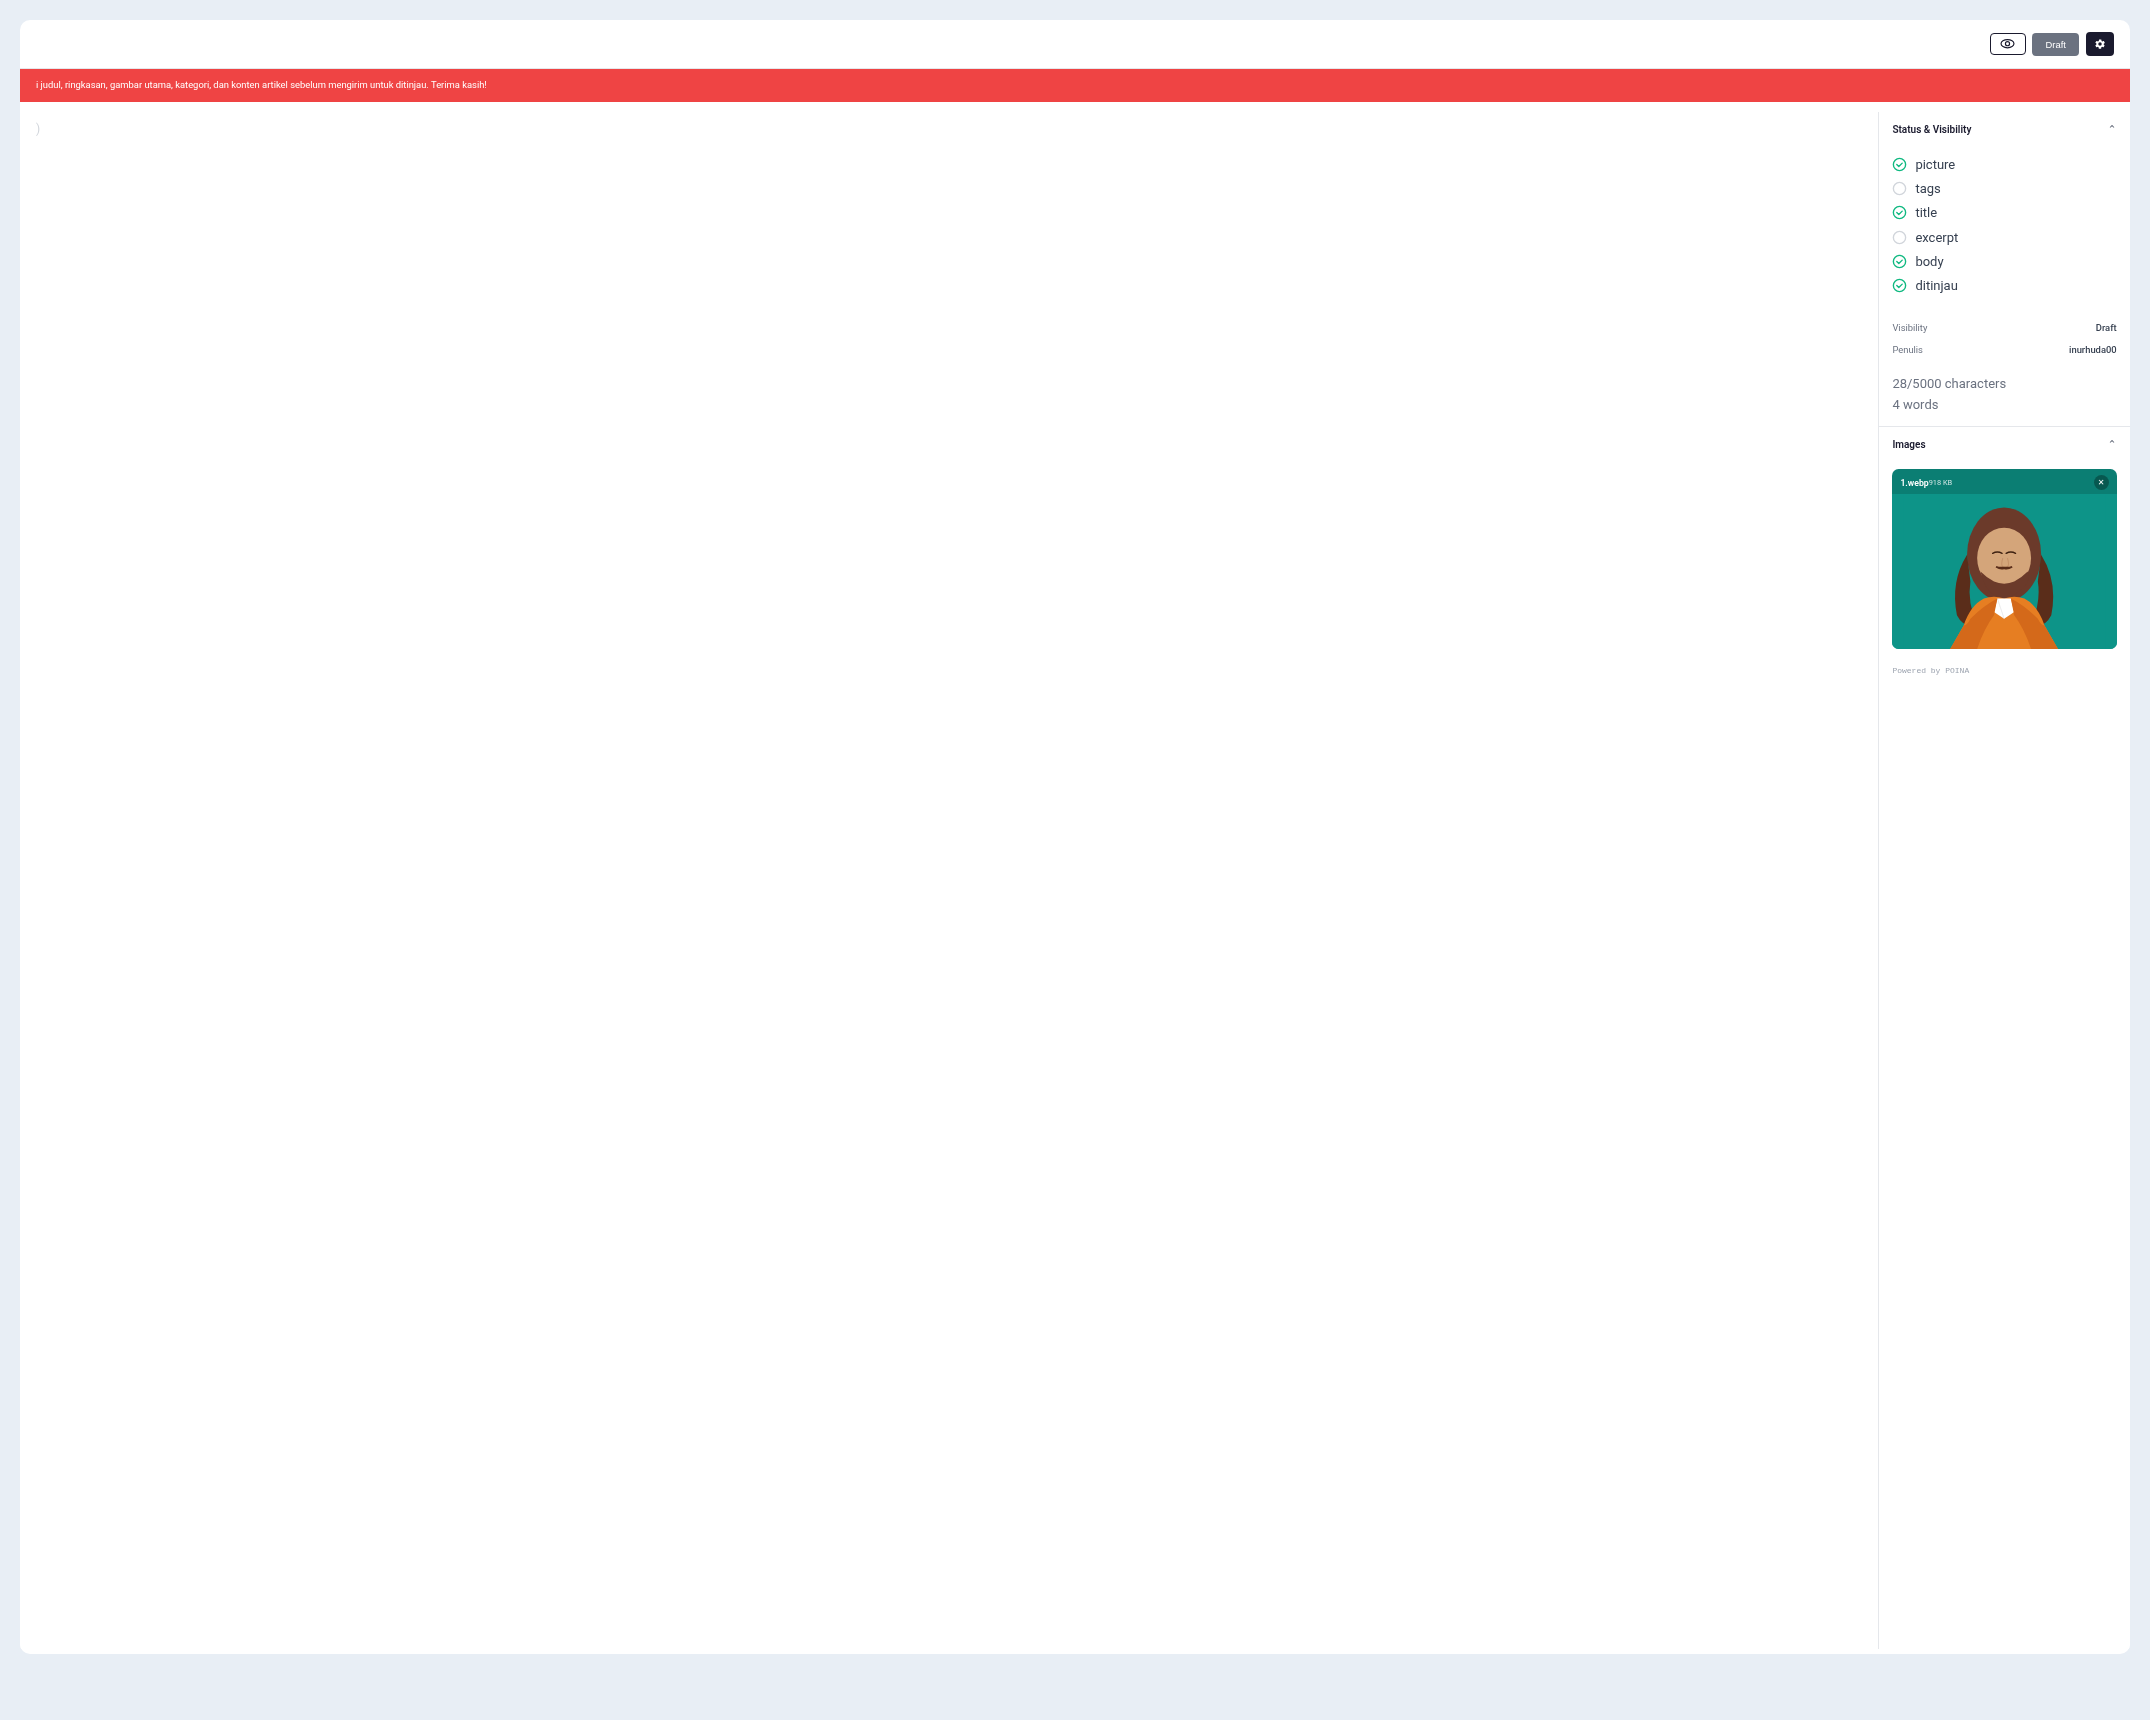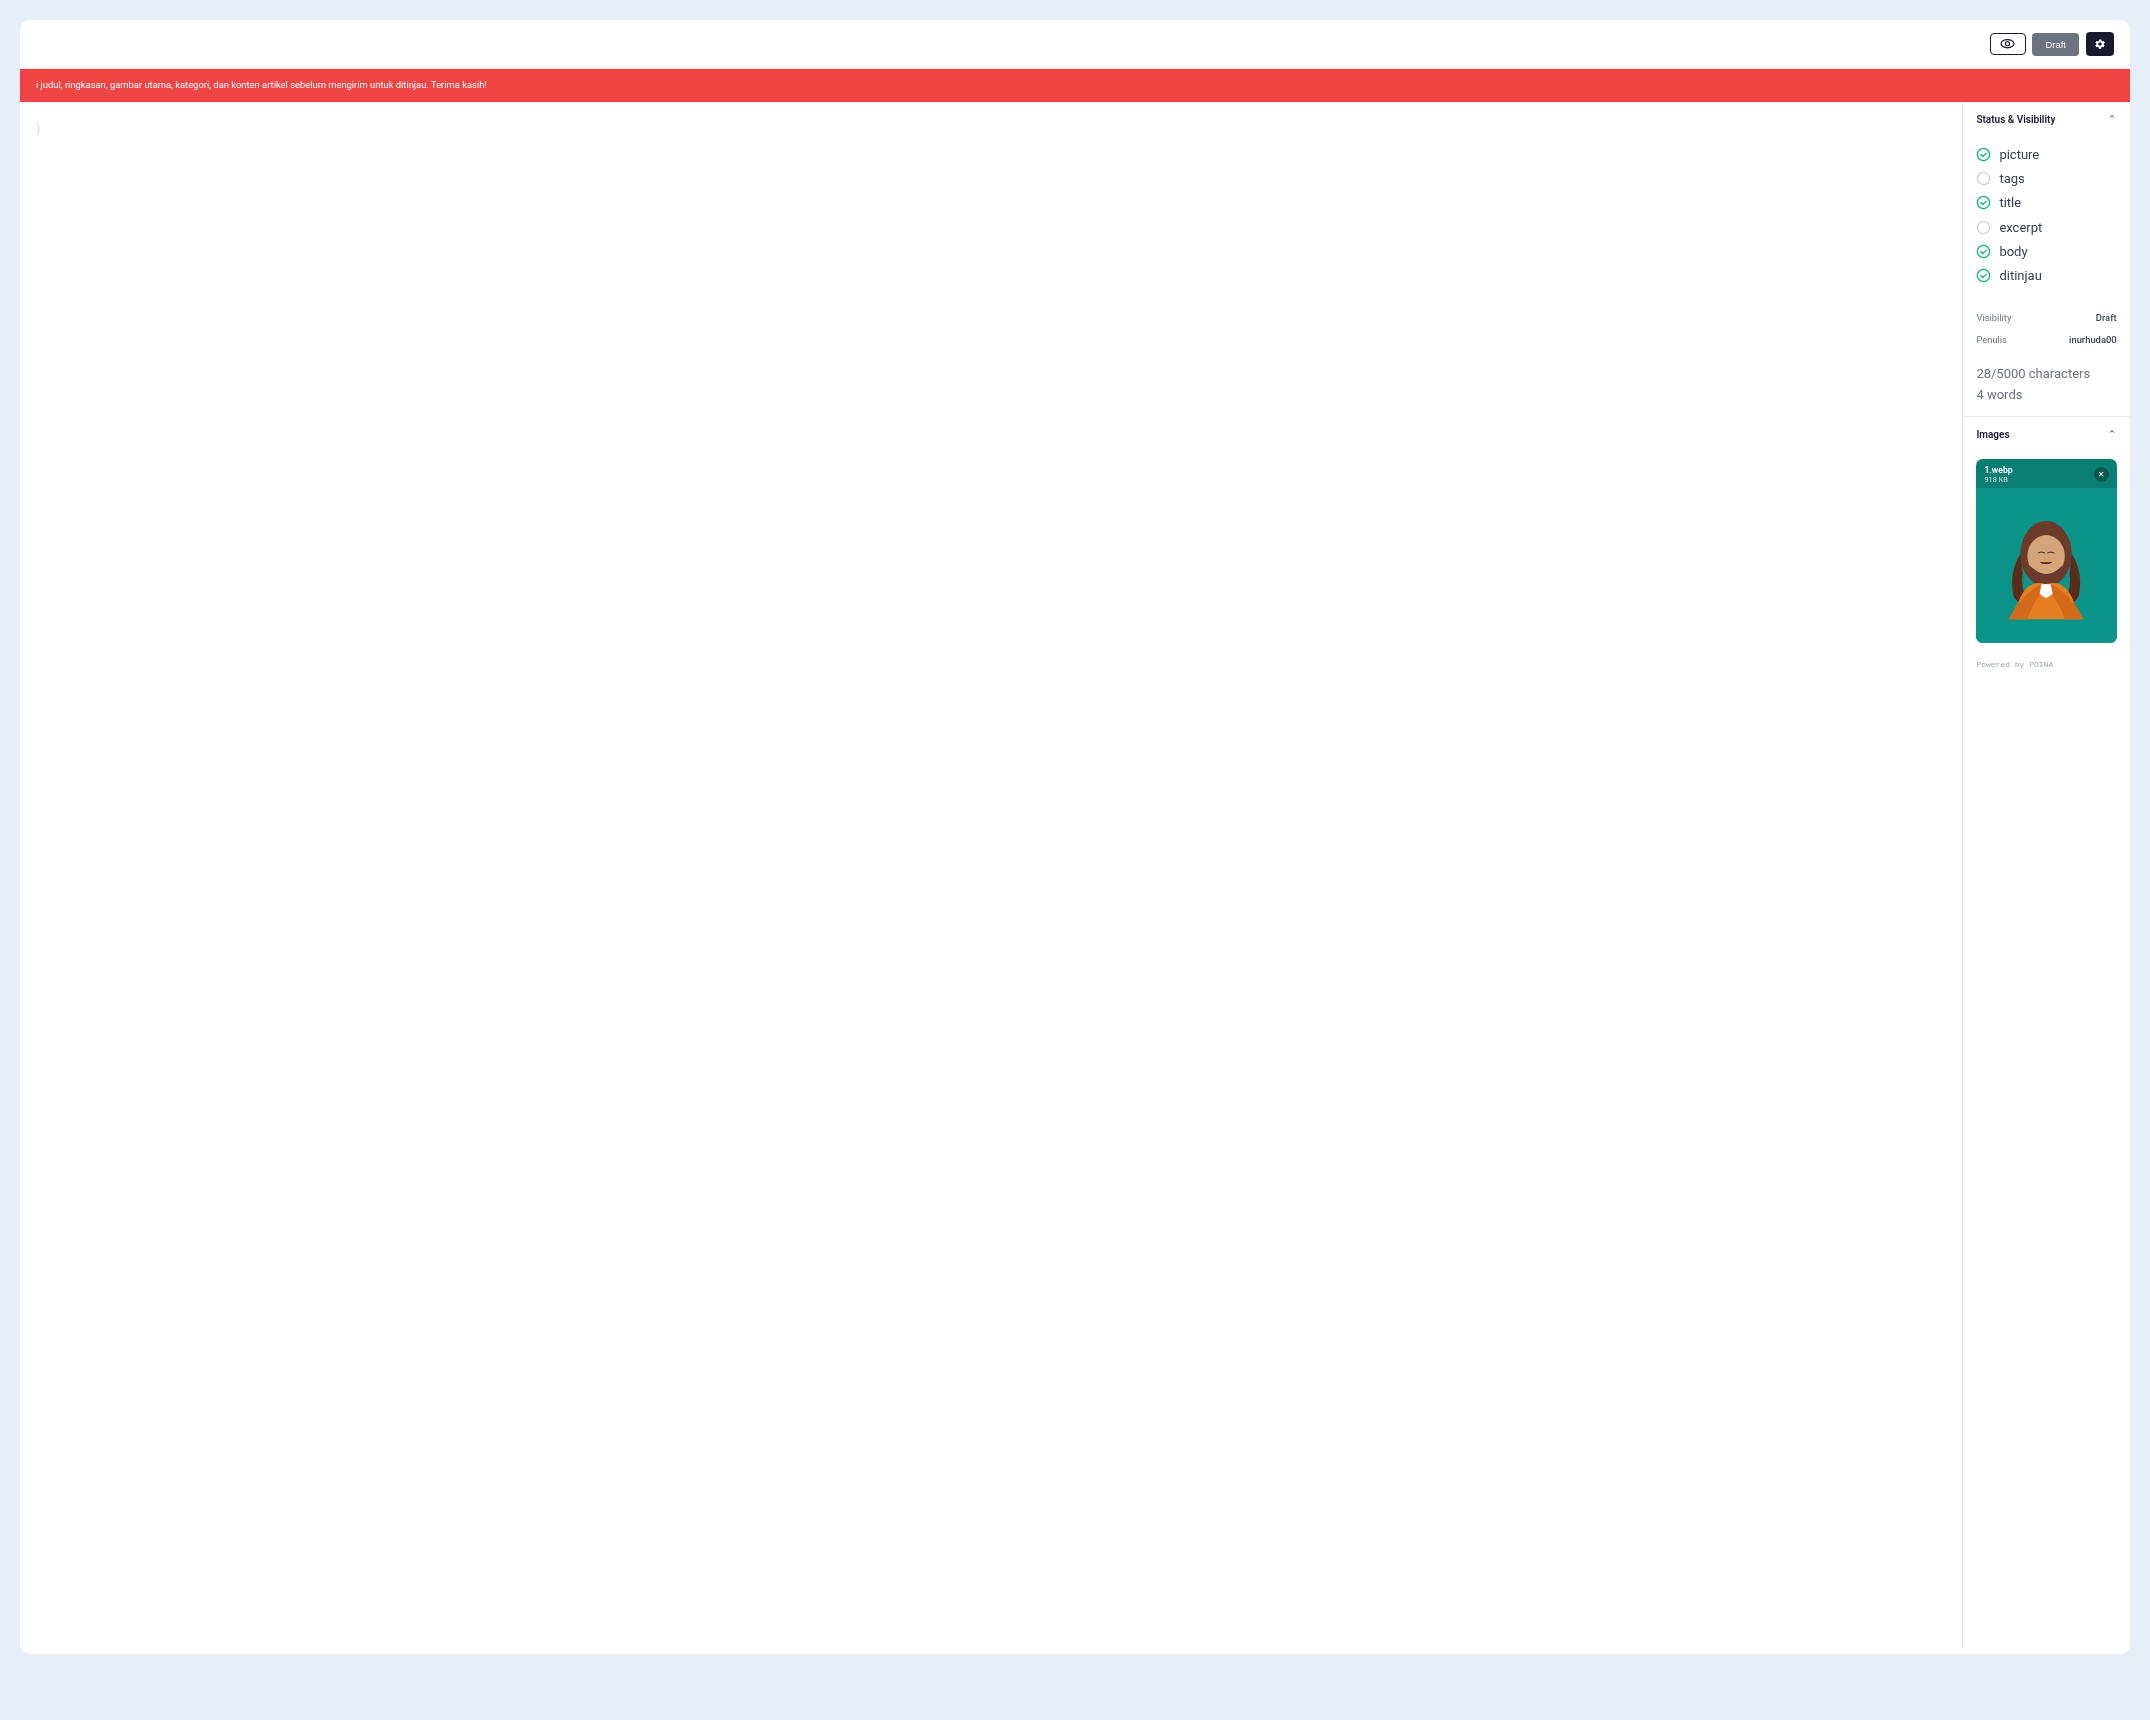--- a/index.html
+++ b/index.html
@@ -87,24 +87,25 @@
       min-height: calc(95vh - 87px);
     }
 
     .main-content {
       flex: 1;
       padding: 20px 16px;
       background: #fff;
     }
 
     .sidebar {
-      width: 168px;
+      width: 252px;
       border-left: 0.7px solid #e5e7eb;
       background: #fff;
       flex-shrink: 0;
+      margin-top: 10px;
     }
 
     
     .sidebar-section {
       border-bottom: 0.7px solid #e5e7eb;
     }
 
     .sidebar-section-header {
       display: flex;
       justify-content: space-between;
@@ -233,21 +234,21 @@
     .image-card-header {
       display: flex;
       align-items: center;
       justify-content: space-between;
       padding: 6.7px 8px 4px;
       background: rgba(0,0,0,0.15);
     }
 
     .image-card-info {
       display: flex;
-      flex-direction: column;
+      flex-direction: row;
     }
 
     .image-filename {
       font-size: 8.7px;
       font-weight: 600;
       color: #fff;
     }
 
     .image-filesize {
       font-size: 7.4px;

